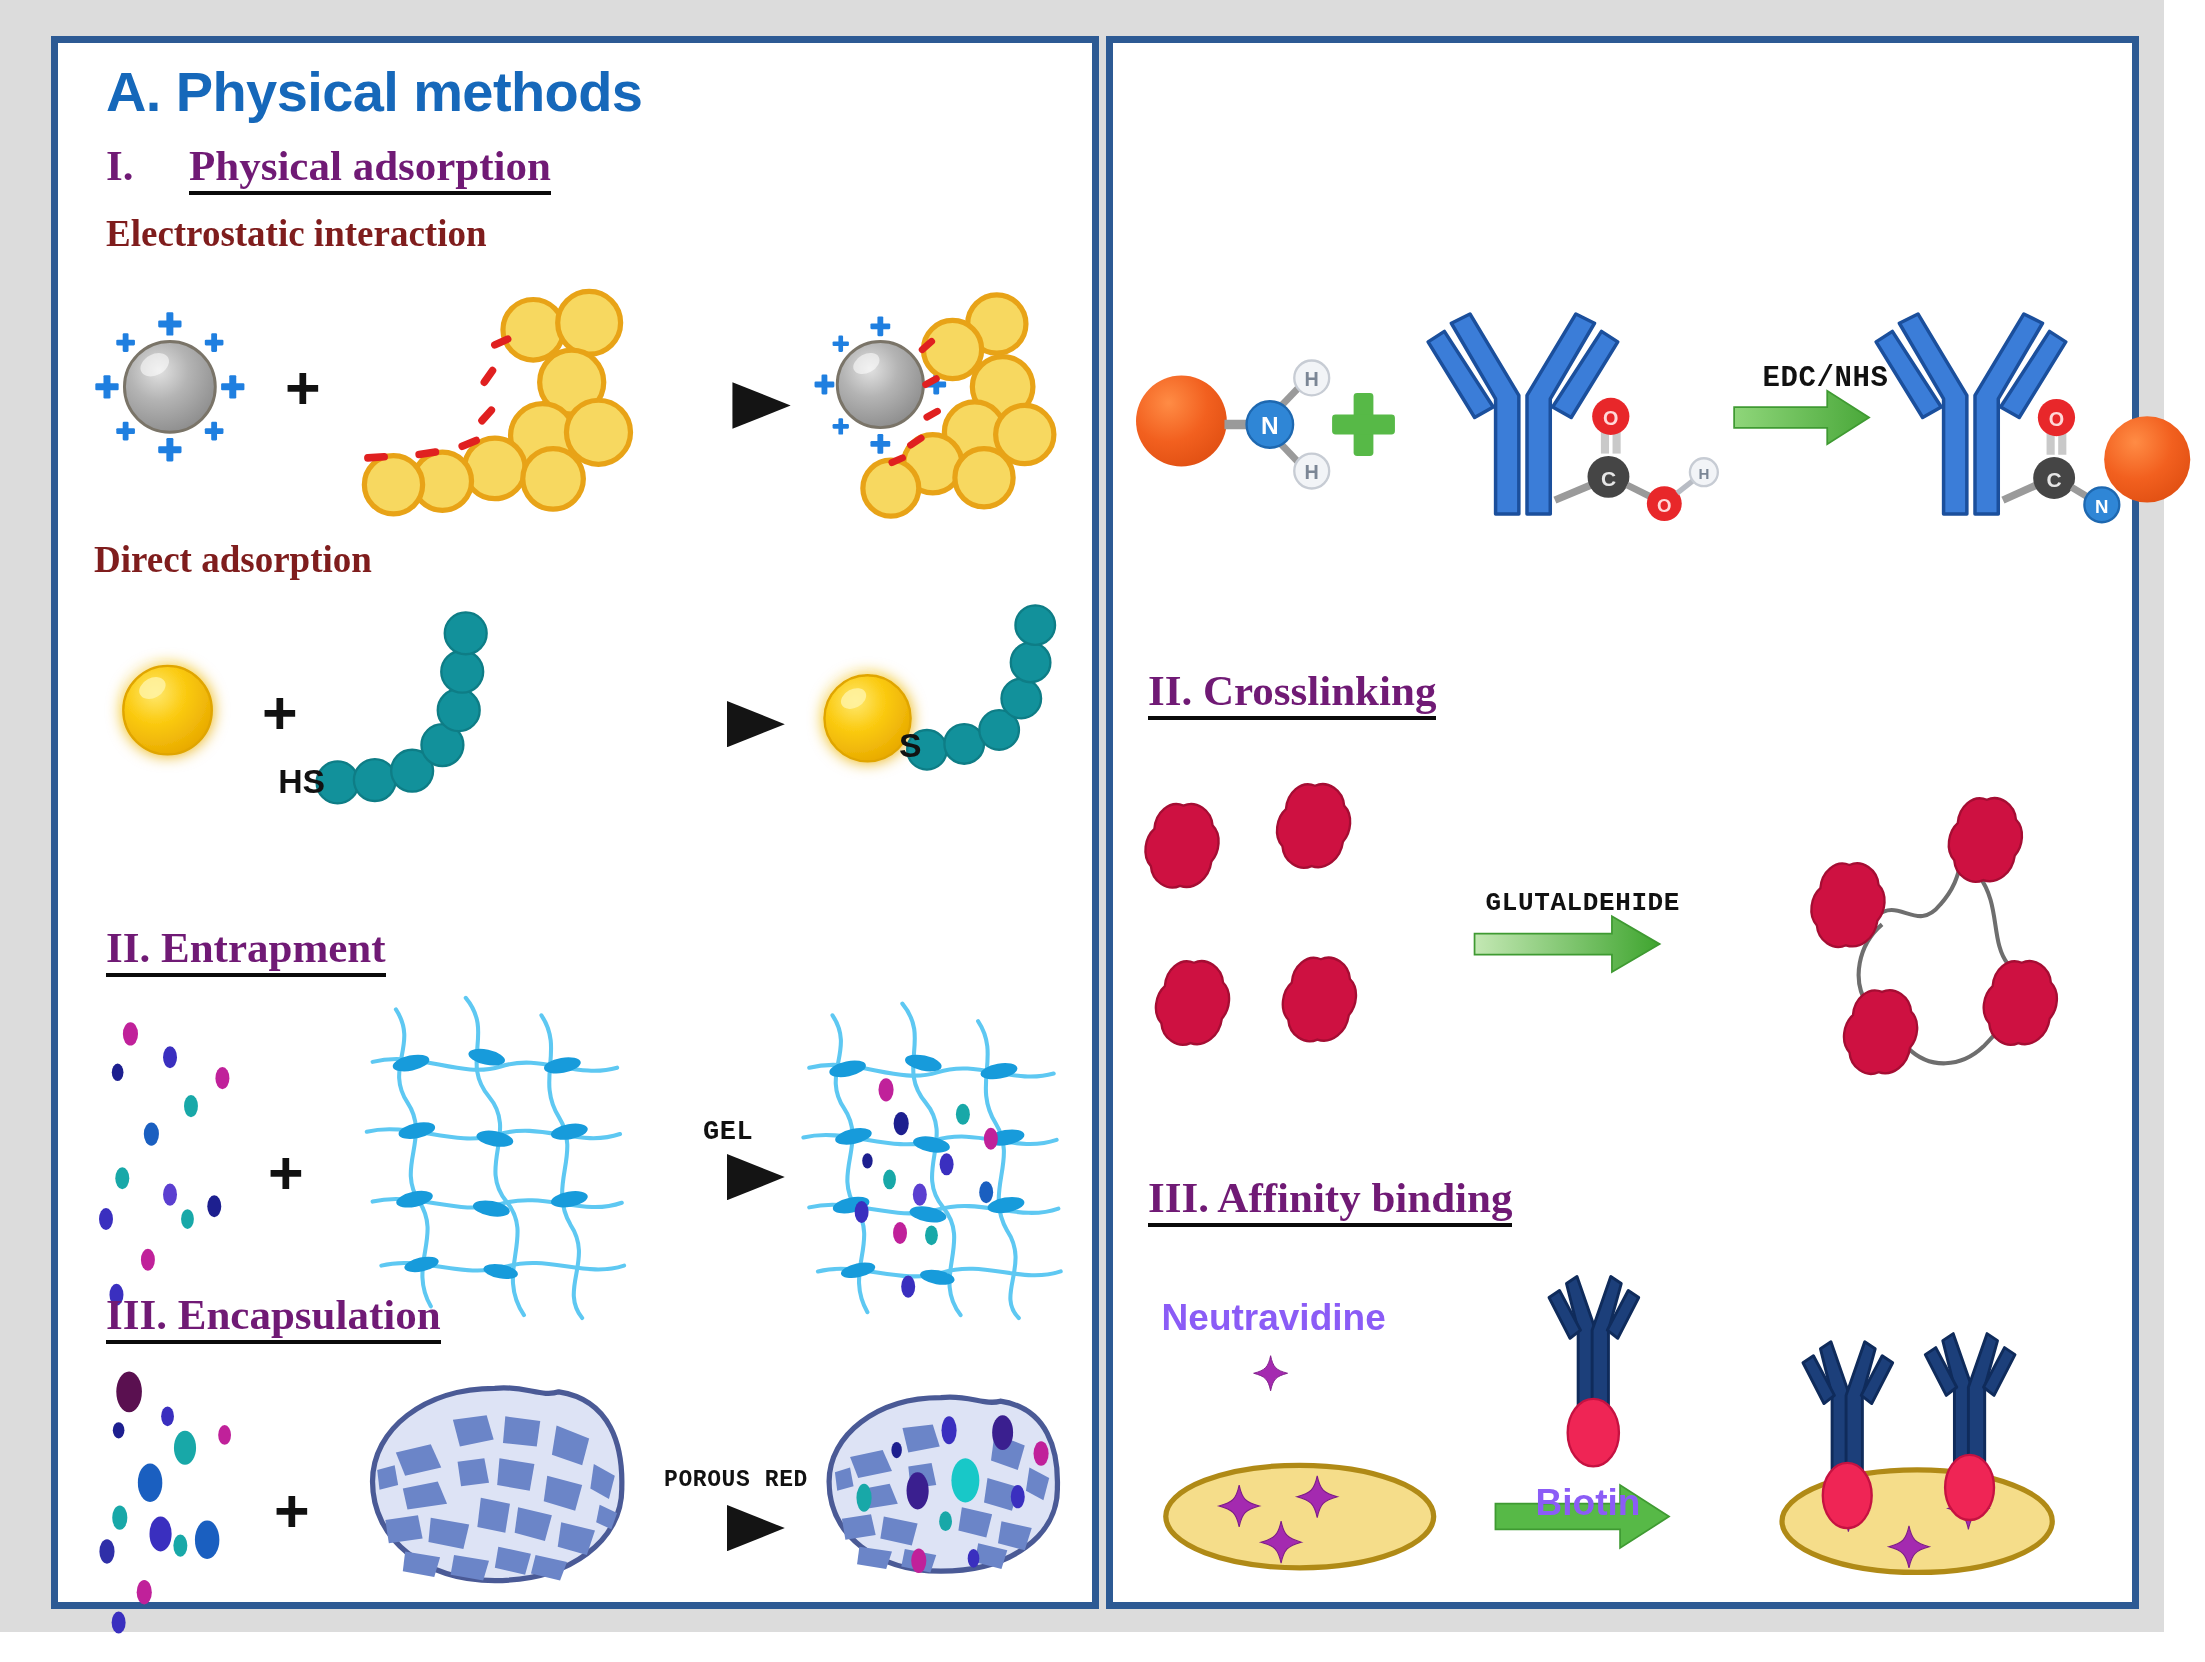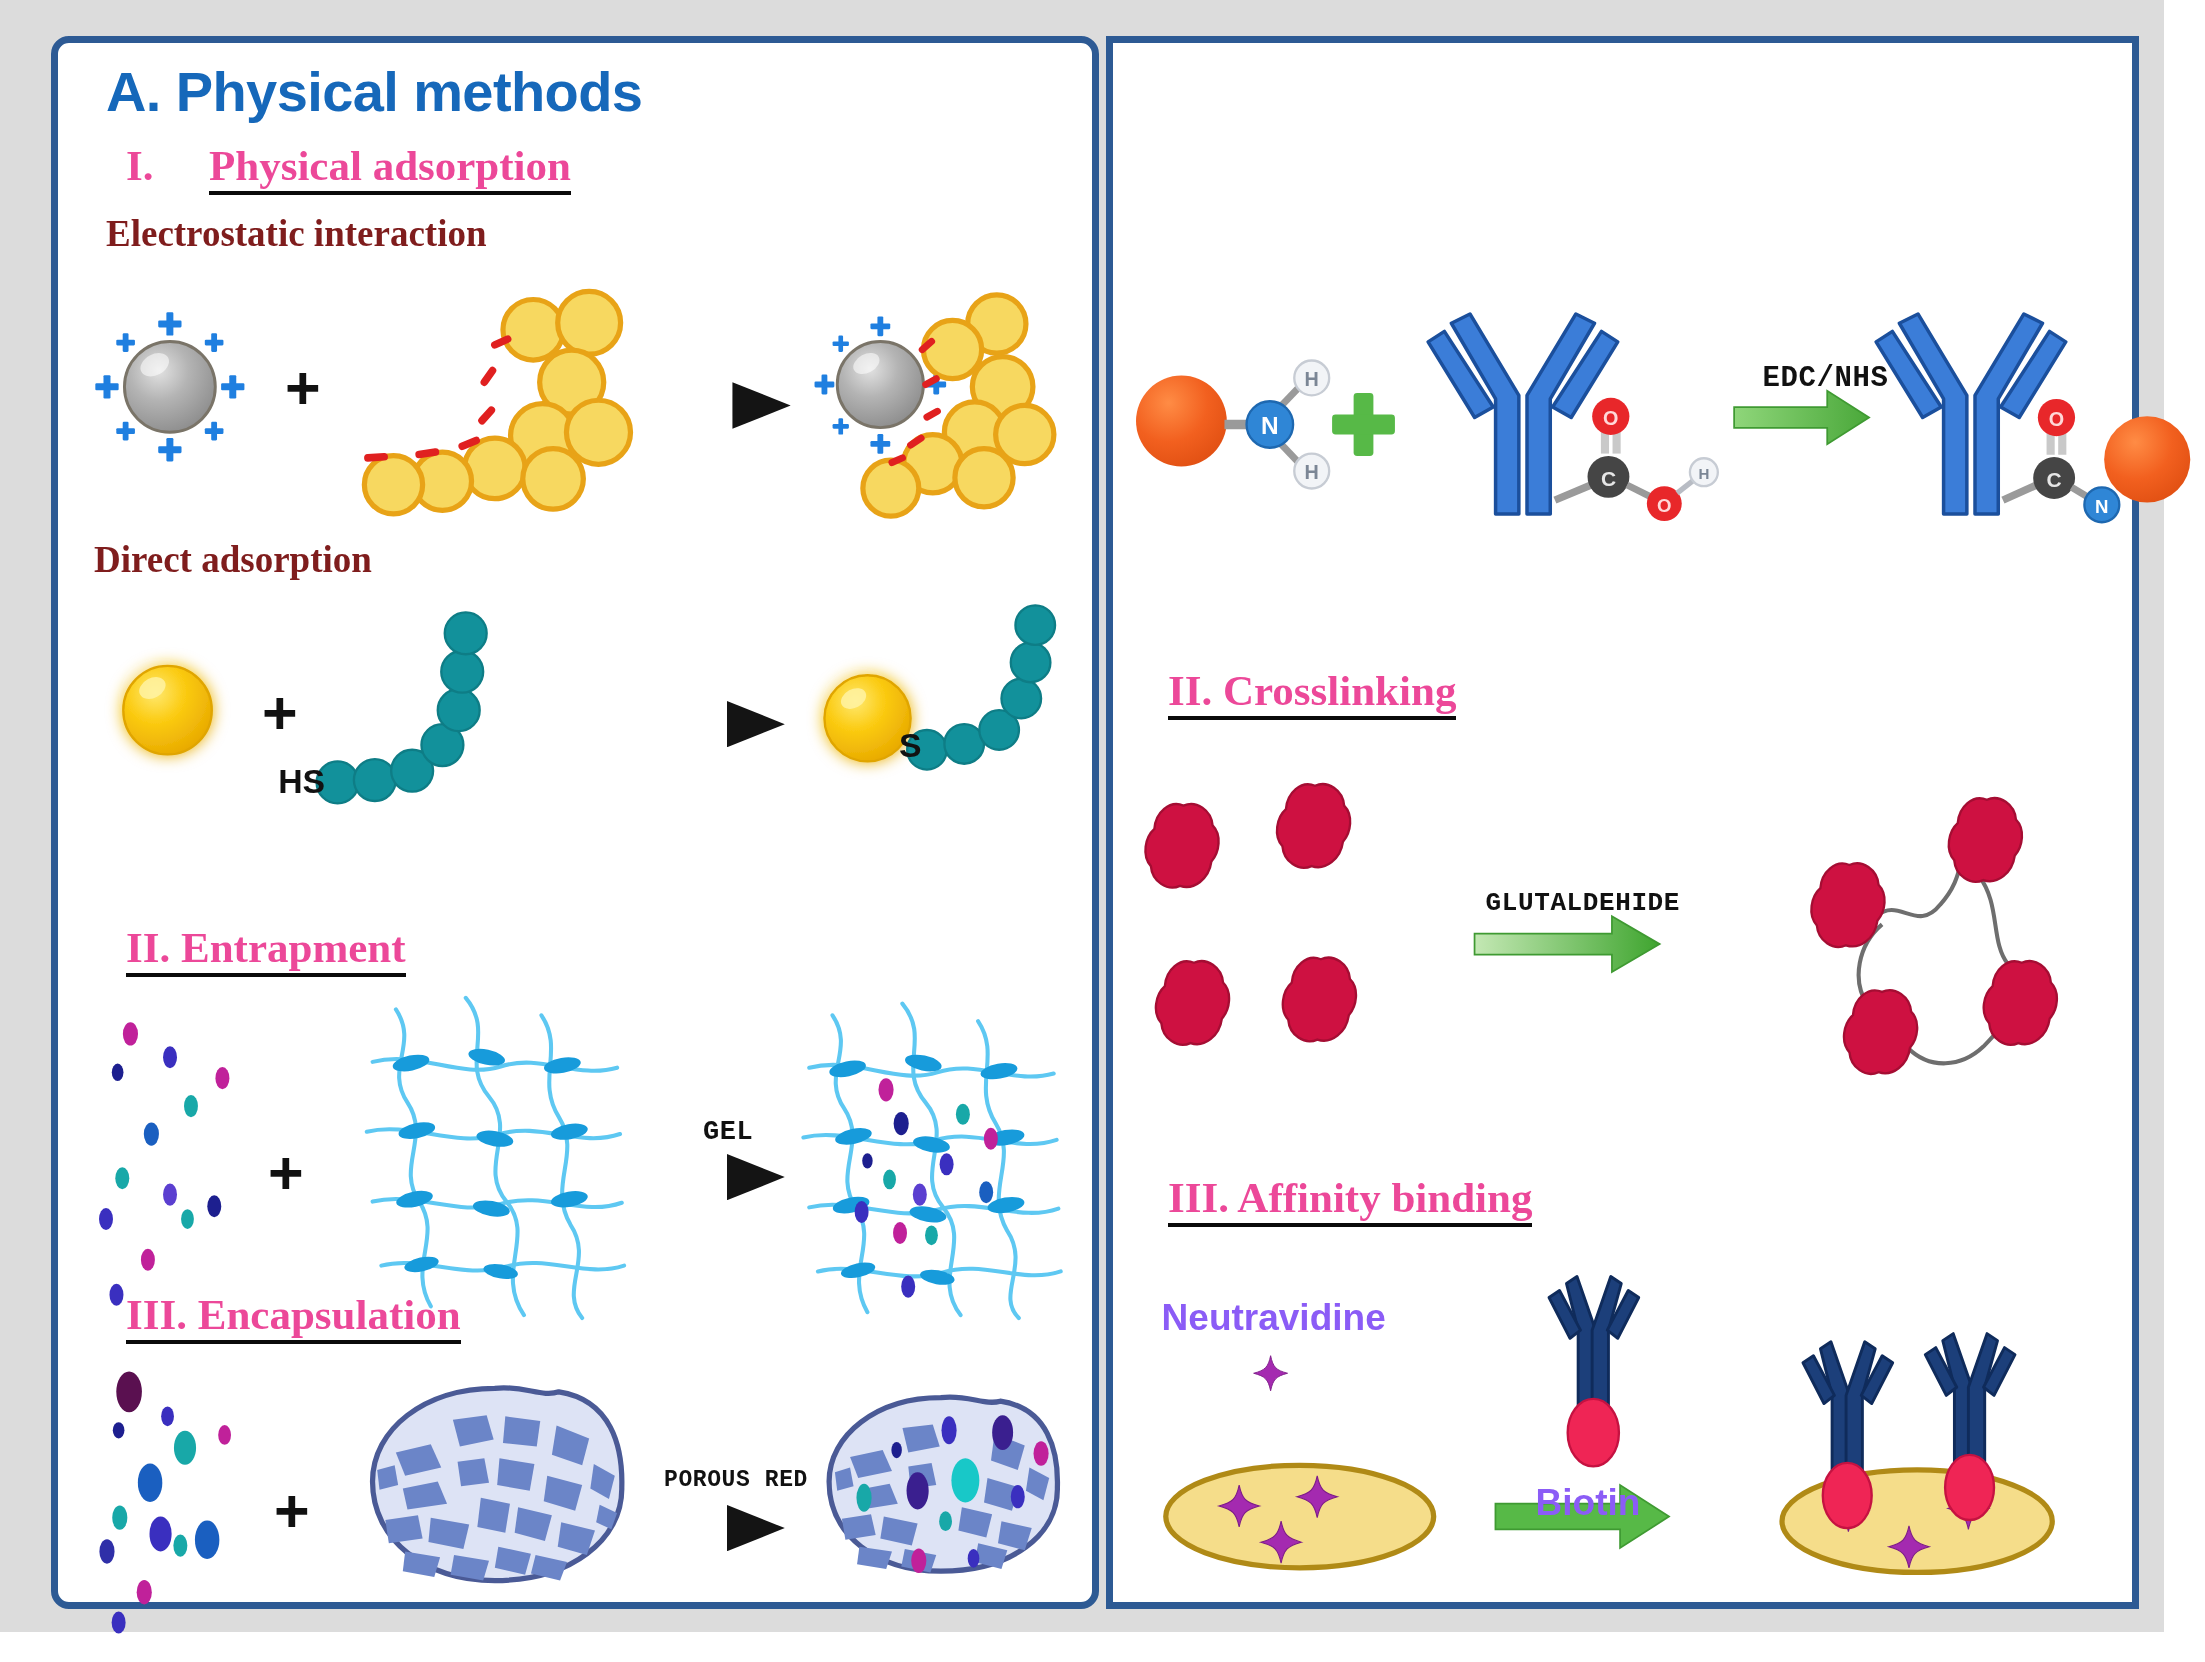--- a/index.html
+++ b/index.html
@@ -29,40 +29,39 @@
     width: 2088px; height: 1573px;
     display: flex;
     gap: 7px;
   }
   .panel {
     position: relative;
     background: #ffffff;
     border: 7.6px solid #2d5a94;
     box-sizing: border-box;
   }
-  #panel-a { width: 1048px; border-radius: 18px; }
+  #panel-a { width: 1048px; }
   #panel-b { width: 1033px; }
 
   .panel-title {
     position: absolute;
     font-family: "Liberation Sans", sans-serif;
     font-weight: bold;
     font-size: 56px;
     color: #1668ba;
     letter-spacing: -0.6px;
     white-space: nowrap;
   }
   .sec-head {
     position: absolute;
     font-family: "Liberation Serif", serif;
     font-weight: bold;
     font-size: 43px;
-    color: #ec4899;
+    color: #701a75;
     white-space: nowrap;
-    margin-left: 20px;
   }
   .sec-head .roman { display: inline-block; }
   .sec-head .ul {
     display: inline-block;
     border-bottom: 4.7px solid #0a0a0a;
     padding-bottom: 1.2px;
   }
   .sub-head {
     position: absolute;
     font-family: Liberation Serif, serif;

